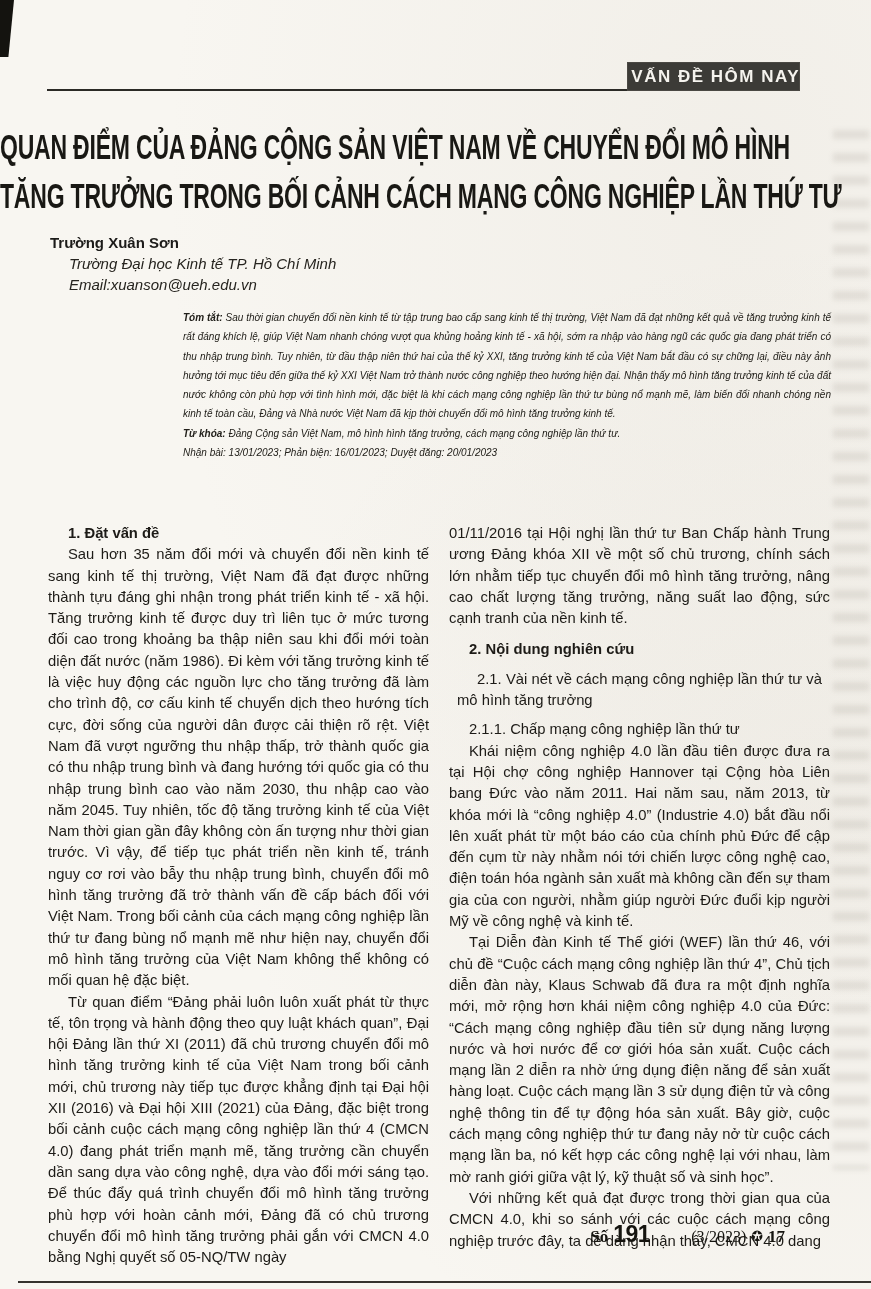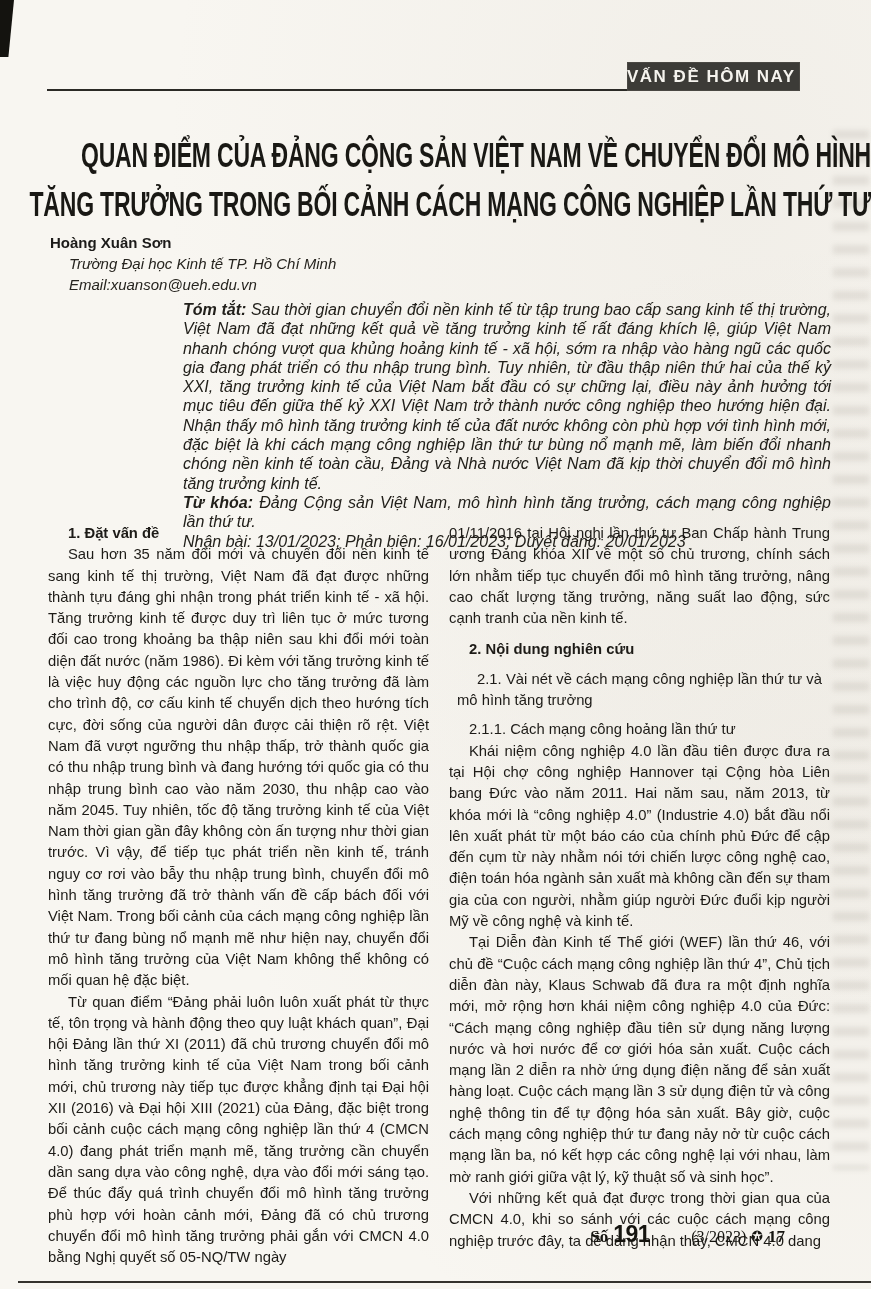--- a/index.html
+++ b/index.html
@@ -27,44 +27,44 @@
     position:absolute; top:130px; right:2px; width:36px; height:1040px;
     background:repeating-linear-gradient(to bottom,
       rgba(118,110,98,0.13) 0 9px, transparent 9px 23px);
     filter:blur(2.5px);
   }
 
   
   .badge {
     position:absolute; top:62px; left:627px; width:173px; height:29px;
     background:#3c3b37; color:#f5f3ee;
-    display:flex; align-items:center; justify-content:flex-start;
+    display:flex; align-items:center; justify-content:flex-end;
     font-weight:bold; font-size:17px; letter-spacing:1.5px;
     box-shadow:0 0 0 1px #4a4843 inset;
   }
 
   
-  .title-block { position:absolute; top:132px; left:0; width:100%; text-align:right; }
+  .title-block { position:absolute; top:124px; left:0; width:100%; text-align:left; }
   .title-line-wrap { line-height:47px; }
   .title-line {
     display:inline-block; white-space:nowrap;
     font-weight:bold; font-size:23px; letter-spacing:-0.2px;
     color:#191814;
     transform:scaleY(1.5); transform-origin:center;
   }
 
   
   .author-block { position:absolute; top:233px; left:50px; font-size:15px; }
   .author-name { font-weight:bold; line-height:20px; }
   .author-affiliation, .author-email { font-style:italic; line-height:21px; color:#26241f;margin-left:19px; }
 
   
   .abstract-block {
-    position:absolute; top:300px; left:183px; width:648px;
-    font-style:italic; font-size:16px; line-height:19.3px;
+    position:absolute; top:308px; left:183px; width:648px;
+    font-style:italic; font-size:10px; line-height:19.3px;
     text-align:justify; color:#22201b;
   }
   .abstract-block .lead { font-weight:bold; }
   .abstract-keywords { margin-top:0; }
   .abstract-dates { }
 
   
   .columns {
     position:absolute; top:523px; left:48px; width:782px;
     display:flex; gap:20px;
@@ -104,42 +104,42 @@
   <div class="title-block">
     <div class="title-line-wrap">
       <span class="title-line">QUAN ĐIỂM CỦA ĐẢNG CỘNG SẢN VIỆT NAM VỀ CHUYỂN ĐỔI MÔ HÌNH</span>
     </div>
     <div class="title-line-wrap">
       <span class="title-line">TĂNG TRƯỞNG TRONG BỐI CẢNH CÁCH MẠNG CÔNG NGHIỆP LẦN THỨ TƯ</span>
     </div>
   </div>
 
   <div class="author-block">
-    <div class="author-name">Hoàng Xuân Sơn</div>
+    <div class="author-name">Trường Xuân Sơn</div>
     <div class="author-affiliation">Trường Đại học Kinh tế TP. Hồ Chí Minh</div>
     <div class="author-email">Email:xuanson@ueh.edu.vn</div>
   </div>
 
   <div class="abstract-block">
     <div class="abstract-text"><span class="lead">Tóm tắt:</span><span> Sau thời gian chuyển đổi nền kinh tế từ tập trung bao cấp sang kinh tế thị trường, Việt Nam đã đạt những kết quả về tăng trưởng kinh tế rất đáng khích lệ, giúp Việt Nam nhanh chóng vượt qua khủng hoảng kinh tế - xã hội, sớm ra nhập vào hàng ngũ các quốc gia đang phát triển có thu nhập trung bình. Tuy nhiên, từ đầu thập niên thứ hai của thế kỷ XXI, tăng trưởng kinh tế của Việt Nam bắt đầu có sự chững lại, điều này ảnh hưởng tới mục tiêu đến giữa thế kỷ XXI Việt Nam trở thành nước công nghiệp theo hướng hiện đại. Nhận thấy mô hình tăng trưởng kinh tế của đất nước không còn phù hợp với tình hình mới, đặc biệt là khi cách mạng công nghiệp lần thứ tư bùng nổ mạnh mẽ, làm biến đổi nhanh chóng nền kinh tế toàn cầu, Đảng và Nhà nước Việt Nam đã kịp thời chuyển đổi mô hình tăng trưởng kinh tế.</span></div>
     <div class="abstract-keywords"><span class="lead">Từ khóa:</span><span> Đảng Cộng sản Việt Nam, mô hình hình tăng trưởng, cách mạng công nghiệp lần thứ tư.</span></div>
     <div class="abstract-dates">Nhận bài: 13/01/2023; Phản biện: 16/01/2023; Duyệt đăng: 20/01/2023</div>
   </div>
 
   <div class="columns">
     <div class="col">
       <p class="h-bold">1. Đặt vấn đề</p>
       <p>Sau hơn 35 năm đổi mới và chuyển đổi nền kinh tế sang kinh tế thị trường, Việt Nam đã đạt được những thành tựu đáng ghi nhận trong phát triển kinh tế - xã hội. Tăng trưởng kinh tế được duy trì liên tục ở mức tương đối cao trong khoảng ba thập niên sau khi đổi mới toàn diện đất nước (năm 1986). Đi kèm với tăng trưởng kinh tế là việc huy động các nguồn lực cho tăng trưởng đã làm cho trình độ, cơ cấu kinh tế chuyển dịch theo hướng tích cực, đời sống của người dân được cải thiện rõ rệt. Việt Nam đã vượt ngưỡng thu nhập thấp, trở thành quốc gia có thu nhập trung bình và đang hướng tới quốc gia có thu nhập trung bình cao vào năm 2030, thu nhập cao vào năm 2045. Tuy nhiên, tốc độ tăng trưởng kinh tế của Việt Nam thời gian gần đây không còn ấn tượng như thời gian trước. Vì vậy, để tiếp tục phát triển nền kinh tế, tránh nguy cơ rơi vào bẫy thu nhập trung bình, chuyển đổi mô hình tăng trưởng đã trở thành vấn đề cấp bách đối với Việt Nam. Trong bối cảnh của cách mạng công nghiệp lần thứ tư đang bùng nổ mạnh mẽ như hiện nay, chuyển đổi mô hình tăng trưởng của Việt Nam không thể không có mối quan hệ đặc biệt.</p>
       <p>Từ quan điểm “Đảng phải luôn luôn xuất phát từ thực tế, tôn trọng và hành động theo quy luật khách quan”, Đại hội Đảng lần thứ XI (2011) đã chủ trương chuyển đổi mô hình tăng trưởng kinh tế của Việt Nam trong bối cảnh mới, chủ trương này tiếp tục được khẳng định tại Đại hội XII (2016) và Đại hội XIII (2021) của Đảng, đặc biệt trong bối cảnh cuộc cách mạng công nghiệp lần thứ 4 (CMCN 4.0) đang phát triển mạnh mẽ, tăng trưởng cần chuyển dần sang dựa vào công nghệ, dựa vào đổi mới sáng tạo. Để thúc đẩy quá trình chuyển đổi mô hình tăng trưởng phù hợp với hoàn cảnh mới, Đảng đã có chủ trương chuyển đổi mô hình tăng trưởng phải gắn với CMCN 4.0 bằng Nghị quyết số 05-NQ/TW ngày</p>
     </div>
     <div class="col">
       <p class="no-indent">01/11/2016 tại Hội nghị lần thứ tư Ban Chấp hành Trung ương Đảng khóa XII về một số chủ trương, chính sách lớn nhằm tiếp tục chuyển đổi mô hình tăng trưởng, nâng cao chất lượng tăng trưởng, năng suất lao động, sức cạnh tranh của nền kinh tế.</p>
       <p class="h-bold h-space">2. Nội dung nghiên cứu</p>
       <p class="h-italic">2.1. Vài nét về cách mạng công nghiệp lần thứ tư và mô hình tăng trưởng</p>
-      <p>2.1.1. Cách mạng công hoảng lần thứ tư</p>
+      <p>2.1.1. Chấp mạng công nghiệp lần thứ tư</p>
       <p>Khái niệm công nghiệp 4.0 lần đầu tiên được đưa ra tại Hội chợ công nghiệp Hannover tại Cộng hòa Liên bang Đức vào năm 2011. Hai năm sau, năm 2013, từ khóa mới là “công nghiệp 4.0” (Industrie 4.0) bắt đầu nổi lên xuất phát từ một báo cáo của chính phủ Đức để cập đến cụm từ này nhằm nói tới chiến lược công nghệ cao, điện toán hóa ngành sản xuất mà không cần đến sự tham gia của con người, nhằm giúp người Đức đuổi kịp người Mỹ về công nghệ và kinh tế.</p>
       <p>Tại Diễn đàn Kinh tế Thế giới (WEF) lần thứ 46, với chủ đề “Cuộc cách mạng công nghiệp lần thứ 4”, Chủ tịch diễn đàn này, Klaus Schwab đã đưa ra một định nghĩa mới, mở rộng hơn khái niệm công nghiệp 4.0 của Đức: “Cách mạng công nghiệp đầu tiên sử dụng năng lượng nước và hơi nước để cơ giới hóa sản xuất. Cuộc cách mạng lần 2 diễn ra nhờ ứng dụng điện năng để sản xuất hàng loạt. Cuộc cách mạng lần 3 sử dụng điện tử và công nghệ thông tin để tự động hóa sản xuất. Bây giờ, cuộc cách mạng công nghiệp thứ tư đang nảy nở từ cuộc cách mạng lần ba, nó kết hợp các công nghệ lại với nhau, làm mờ ranh giới giữa vật lý, kỹ thuật số và sinh học”.</p>
       <p>Với những kết quả đạt được trong thời gian qua của CMCN 4.0, khi so sánh với các cuộc cách mạng công nghiệp trước đây, ta dễ dàng nhận thấy, CMCN 4.0 dang</p>
     </div>
   </div>
 
   <div class="footer">
     <span class="f-so">Số</span>
     <span class="f-issue">191</span>
     <span class="f-date">(3/2023)</span>

